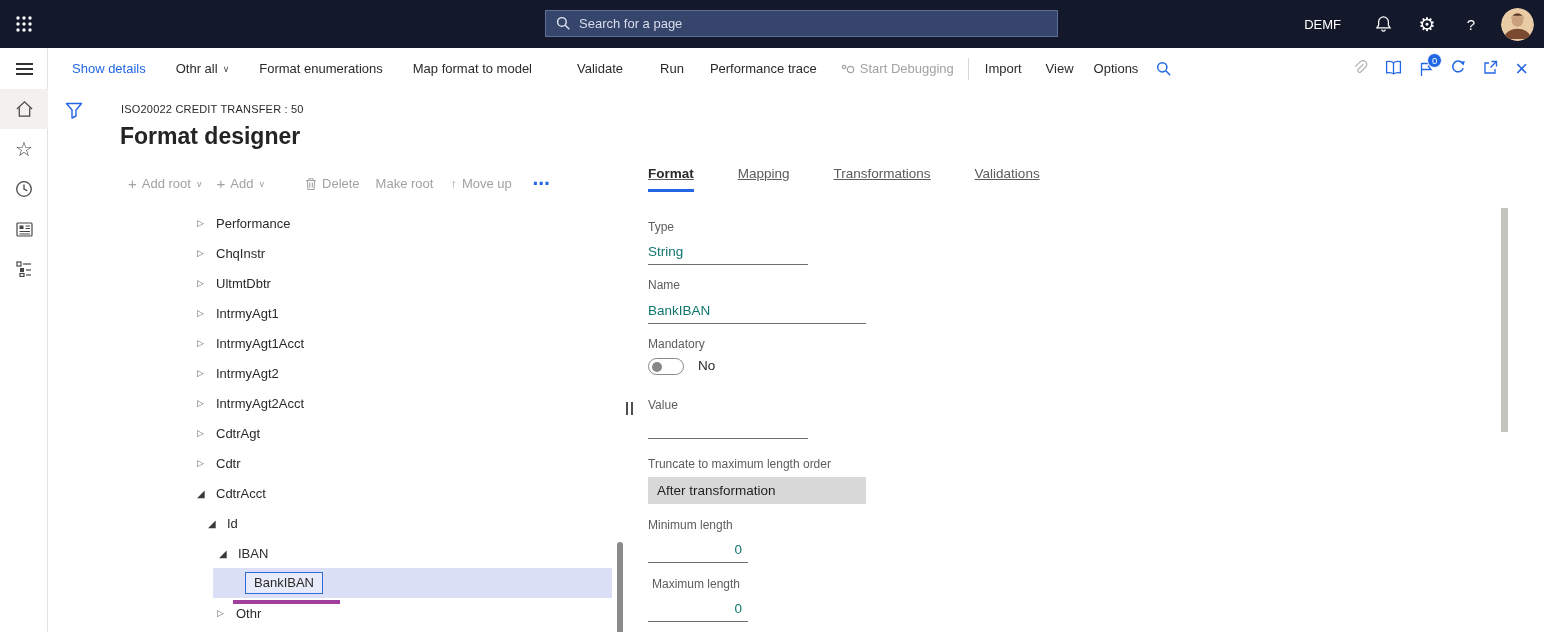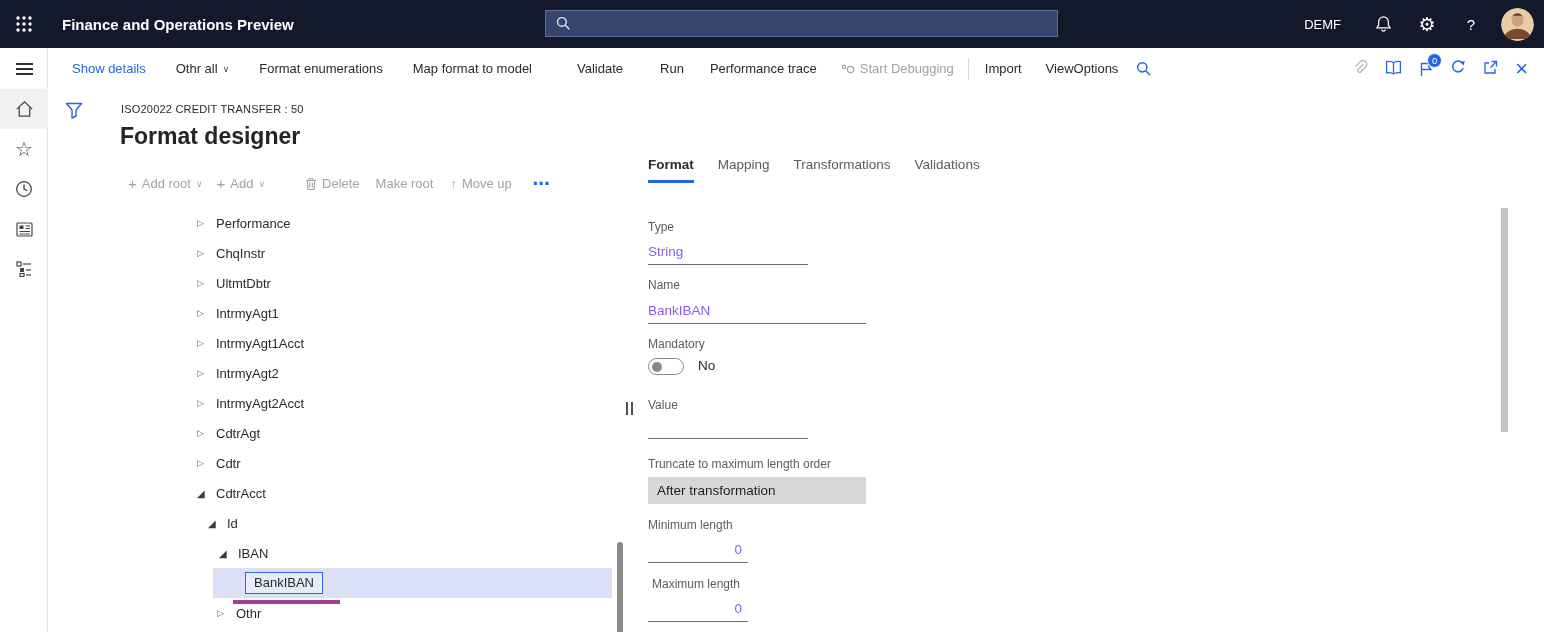--- a/index.html
+++ b/index.html
@@ -47,41 +47,41 @@
   .content { position:absolute; left:48px; top:89px; right:0; bottom:0; background:#fff; overflow:hidden; }
   .funnel { position:absolute; left:17px; top:13px; cursor:pointer; }
   .caption { position:absolute; left:73px; top:14px; font-size:11px; color:#2b2a29; letter-spacing:0.2px; }
   .page-title { position:absolute; left:72px; top:34px; font-size:23px; font-weight:600; color:#252423; }
 
   .tree-toolbar { position:absolute; left:80px; top:84px; display:flex; align-items:center; font-size:13px; color:#a3a2a0; }
   .tt-item { display:flex; align-items:center; gap:5px; cursor:pointer; white-space:nowrap; }
   .plus { font-size:15px; line-height:1; }
   .more-btn { color:#2266e3; font-size:17px; font-weight:700; letter-spacing:1px; cursor:pointer; }
 
-  .tabs { position:absolute; left:600px; top:68px; display:flex; gap:24px; font-size:13.5px; color:#5d5b59; }
+  .tabs { position:absolute; left:600px; top:77px; display:flex; gap:44px; font-size:13.5px; color:#5d5b59;text-decoration:underline; }
   .tab { padding-bottom:8px; cursor:pointer; }
   .tab.active { color:#2b2a29; font-weight:600; border-bottom:3px solid #2266e3; }
 
   
   .tree { position:absolute; left:0; top:112px; bottom:0; width:568px; padding-top:7px; overflow:hidden; }
   .trow { height:30px; display:flex; align-items:center; font-size:13px; color:#2b2a29; }
   .twisty { width:17px; font-size:9px; color:#6a6866; cursor:pointer; flex:none; }
   .twisty.exp { font-size:10px; color:#3b3a39; }
   .tlabel { padding-left:2px; cursor:pointer; }
   .sel-bg { margin-left:165px; width:399px; height:30px; background:#dbe0f7; display:flex; align-items:center; padding-left:32px; }
   .editbox { border:1px solid #2f6ae0; padding:2px 8px 3px; font-size:13px; color:#2b2a29; background:rgba(255,255,255,0.35); cursor:text; }
   .purple-line { position:absolute; left:185px; top:511px; width:107px; height:4px; background:#a03e9b; }
   .tree-thumb { position:absolute; left:569px; top:453px; width:6px; height:198px; background:#8a8a8a; border-radius:3px; cursor:pointer; }
   .splitter { position:absolute; left:578px; top:313px; display:flex; gap:3px; cursor:col-resize; }
   .splitter i { display:block; width:2px; height:13px; background:#4f4f4f; }
 
   
   .props { position:absolute; left:600px; top:112px; width:320px; }
   .plabel { position:absolute; font-size:12px; color:#5f5d5b; }
-  .pfield { position:absolute; border-bottom:1px solid #6f6d6a; font-size:13.5px; color:#8b5cf6; display:flex; align-items:flex-end; padding-bottom:5px; cursor:text; }
+  .pfield { position:absolute; border-bottom:1px solid #6f6d6a; font-size:13.5px; color:#0f766e; display:flex; align-items:flex-end; padding-bottom:5px; cursor:text; }
   .pfield.num { justify-content:flex-end; padding-right:6px; }
   .combo { position:absolute; left:0; top:276px; width:218px; height:27px; background:#d8d8d8; display:flex; align-items:center; padding-left:9px; font-size:13.5px; color:#201f1e; cursor:pointer;text-align:right; }
   .toggle { position:absolute; left:0; top:157px; width:36px; height:17px; border:1px solid #8a8886; border-radius:10px; background:#fff; cursor:pointer; }
   .knob { position:absolute; left:3px; top:2.5px; width:10px; height:10px; border-radius:50%; background:#8a8886; }
   .no-label { position:absolute; left:50px; top:157px; font-size:13.5px; color:#2b2a29; }
 
   .right-scroll { position:absolute; left:1501px; top:208px; width:7px; height:224px; background:#c6c4c1; cursor:pointer; }
 </style>
 </head>
 <body>
@@ -95,27 +95,27 @@
           <circle cx="15" cy="3" r="1.7"></circle>
         <circle cx="3" cy="9" r="1.7"></circle>
           <circle cx="9" cy="9" r="1.7"></circle>
           <circle cx="15" cy="9" r="1.7"></circle>
         <circle cx="3" cy="15" r="1.7"></circle>
           <circle cx="9" cy="15" r="1.7"></circle>
           <circle cx="15" cy="15" r="1.7"></circle>
       </g>
     </svg>
   </div>
-  <div class="app-title">Finance and Operations Preview</div>
 
   <div class="search-box">
     <svg width="15" height="15" viewBox="0 0 16 16" fill="none" stroke="#e3e8f4" stroke-width="1.5">
       <circle cx="6.3" cy="6.3" r="4.6"></circle>
         <line x1="9.8" y1="9.8" x2="14.2" y2="14.2"></line>
     </svg>
+    <input type="text" placeholder="Search for a page" style="">
   </div>
 
   <div class="top-right">
     <div class="company">DEMF</div>
     <div class="top-icon">
       <svg width="17" height="18" viewBox="0 0 16 17" fill="none" stroke="#ffffff" stroke-width="1.2">
         <path d="M8 1.8 a4.6 4.6 0 0 1 4.6 4.6 v3.2 l1.6 2.6 h-12.4 l1.6 -2.6 v-3.2 a4.6 4.6 0 0 1 4.6 -4.6 z"></path>
         <path d="M6.4 13.6 a1.6 1.6 0 0 0 3.2 0"></path>
       </svg>
     </div>
@@ -149,21 +149,21 @@
   <span class="ab-item" style="margin-right:24px">Performance trace</span>
   <span class="ab-item disabled" style="margin-right:10px">
     <svg width="14" height="12" viewBox="0 0 14 12" fill="none" stroke="#a3a2a0" stroke-width="1.2">
       <circle cx="3" cy="4" r="1.7"></circle>
         <circle cx="9.5" cy="6.5" r="3.2"></circle>
     </svg>
     <span>Start Debugging</span>
   </span>
   <span class="divider"></span>
   <span class="ab-item" style="margin-right:24px">Import</span>
-  <span class="ab-item" style="">View</span>
+  <span class="ab-item" style="margin-right:20px">View</span>
   <span class="ab-item" style="margin-right:18px">Options</span>
   <span class="ab-item">
     <svg width="16" height="16" viewBox="0 0 16 16" fill="none" stroke="#2266e3" stroke-width="1.5">
       <circle cx="6.3" cy="6.3" r="4.6"></circle>
         <line x1="9.8" y1="9.8" x2="14.2" y2="14.2"></line>
     </svg>
   </span>
 
   <span class="ab-right">
     <span>

